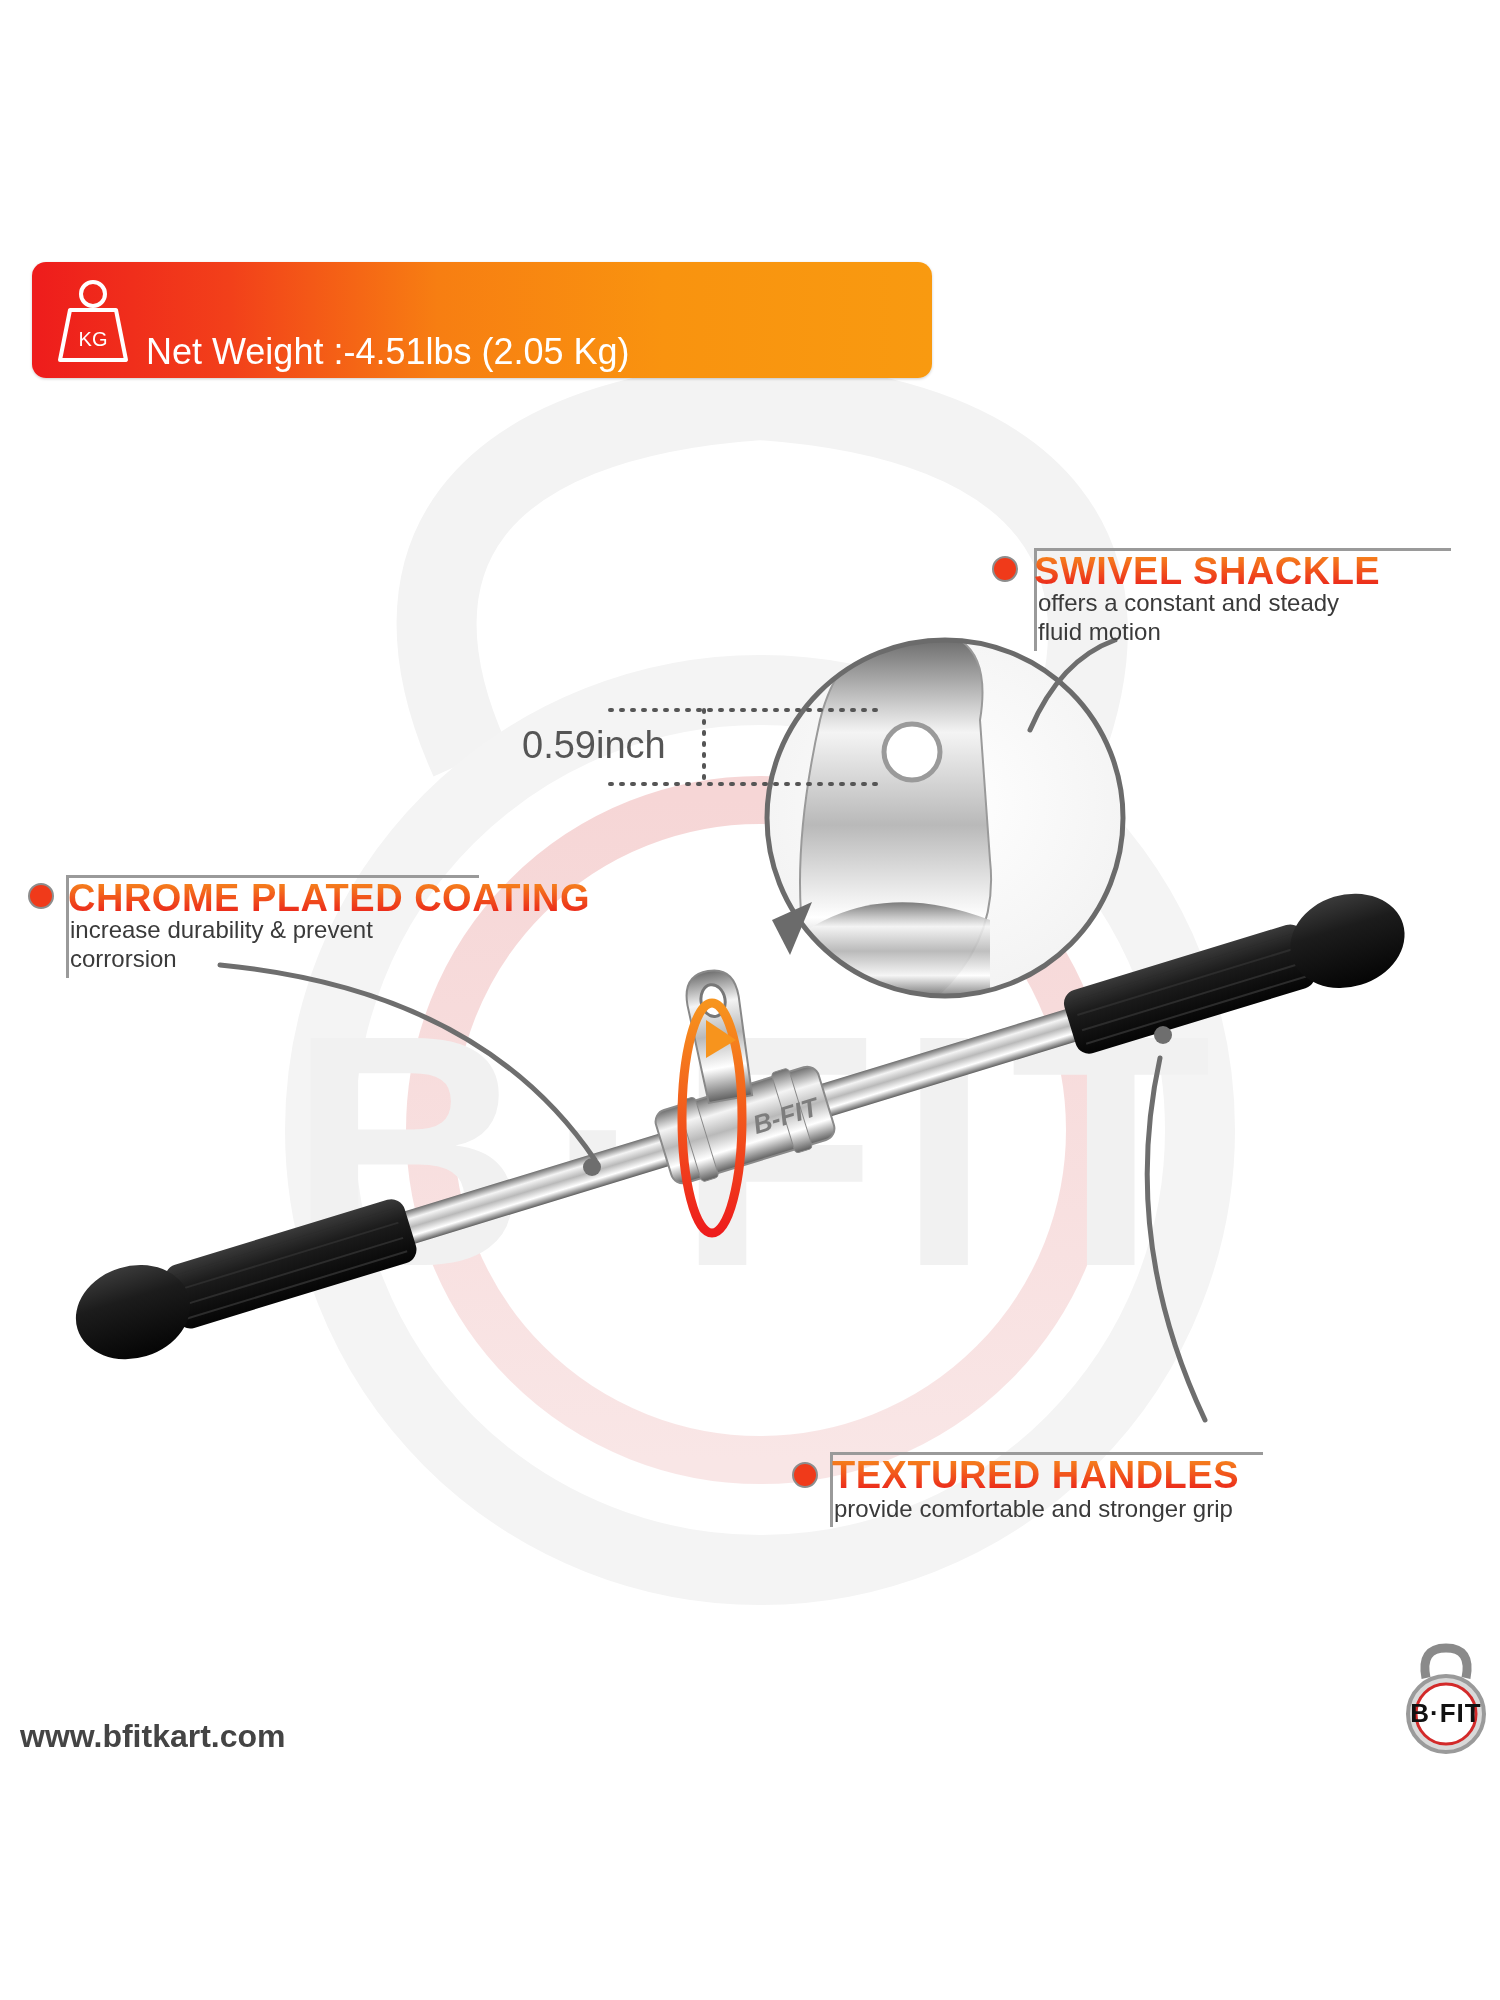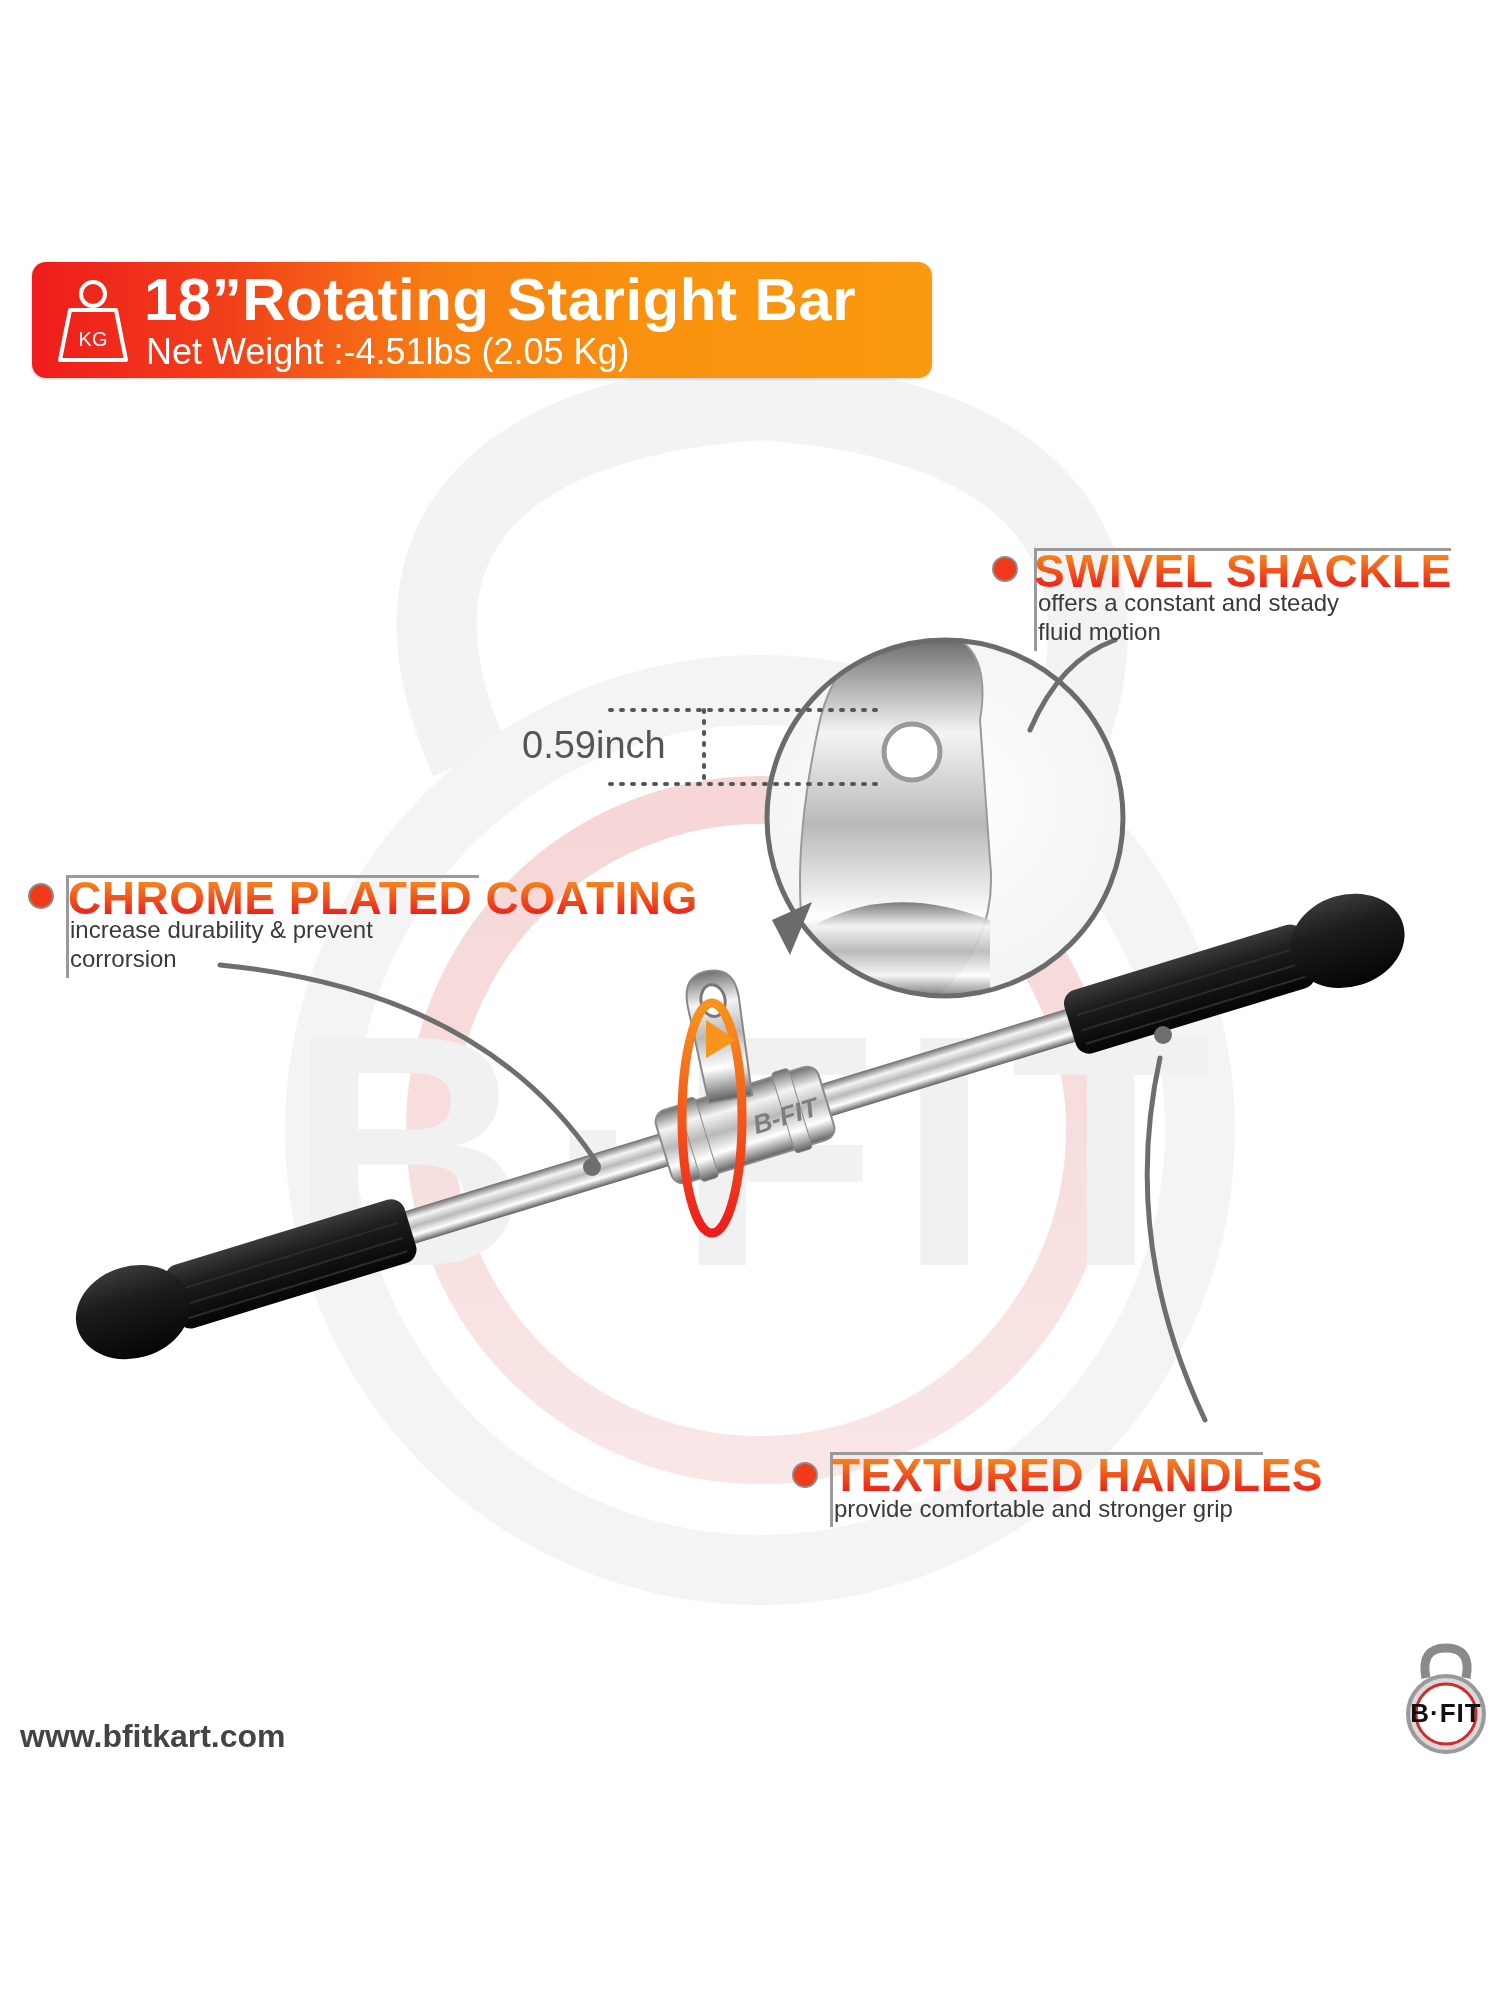--- a/index.html
+++ b/index.html
@@ -34,21 +34,21 @@
     
     .callout { position: absolute; }
     .callout .dot {
       position: absolute; width: 26px; height: 26px; border-radius: 50%;
       background: #f03a1a; border: 2px solid #8d8d8d; box-sizing: border-box;
     }
     .callout .frame {
       position: absolute; border-top: 3px solid #9a9a9a; border-left: 3px solid #9a9a9a;
     }
     .callout .title {
-      position: absolute; white-space: nowrap; font-weight: 900; font-size: 46px; line-height: 42px;
+      position: absolute; white-space: nowrap; font-weight: 900; font-size: 38px; line-height: 42px;
       color: #f0361a;
       background: linear-gradient(180deg, #f7941d 0%, #f25a1c 45%, #e8141b 100%);
       -webkit-background-clip: text; background-clip: text; -webkit-text-fill-color: transparent;
       letter-spacing: 0.5px;
     }
     .callout .desc {
       position: absolute; white-space: nowrap; color: #3a3a3a; font-size: 24px; line-height: 29px;
     }
 
     
@@ -81,21 +81,20 @@
 
   <text x="760" y="1265" text-anchor="middle" font-family="Liberation Sans, sans-serif" font-weight="900" font-size="330" fill="#f1f1f1" letter-spacing="20">B·FIT</text>
 </svg>
 
 <div class="abs banner">
   <svg class="abs banner-icon" viewBox="0 0 78 90">
     <circle cx="39" cy="18" r="12" fill="none" stroke="#fff" stroke-width="4"></circle>
     <path d="M16 34 L62 34 L72 84 L6 84 Z" fill="none" stroke="#fff" stroke-width="4" stroke-linejoin="round"></path>
     <text x="39" y="70" text-anchor="middle" font-family="Liberation Sans, sans-serif" font-size="20" fill="#fff">KG</text>
   </svg>
-  <div class="abs banner-title">18”Rotating Staright Bar</div>
   <div class="abs banner-sub">Net Weight :-4.51lbs (2.05 Kg)</div>
 </div>
 
 <svg class="abs" style="left:0;top:0;width:1500px;height:2000px" viewBox="0 0 1500 2000">
   <defs>
     <linearGradient id="chrome" x1="0" y1="0" x2="0" y2="1">
       <stop offset="0" stop-color="#6e6e6e"></stop>
       <stop offset="0.25" stop-color="#f4f4f4"></stop>
       <stop offset="0.5" stop-color="#b9b9b9"></stop>
       <stop offset="0.75" stop-color="#ffffff"></stop>

